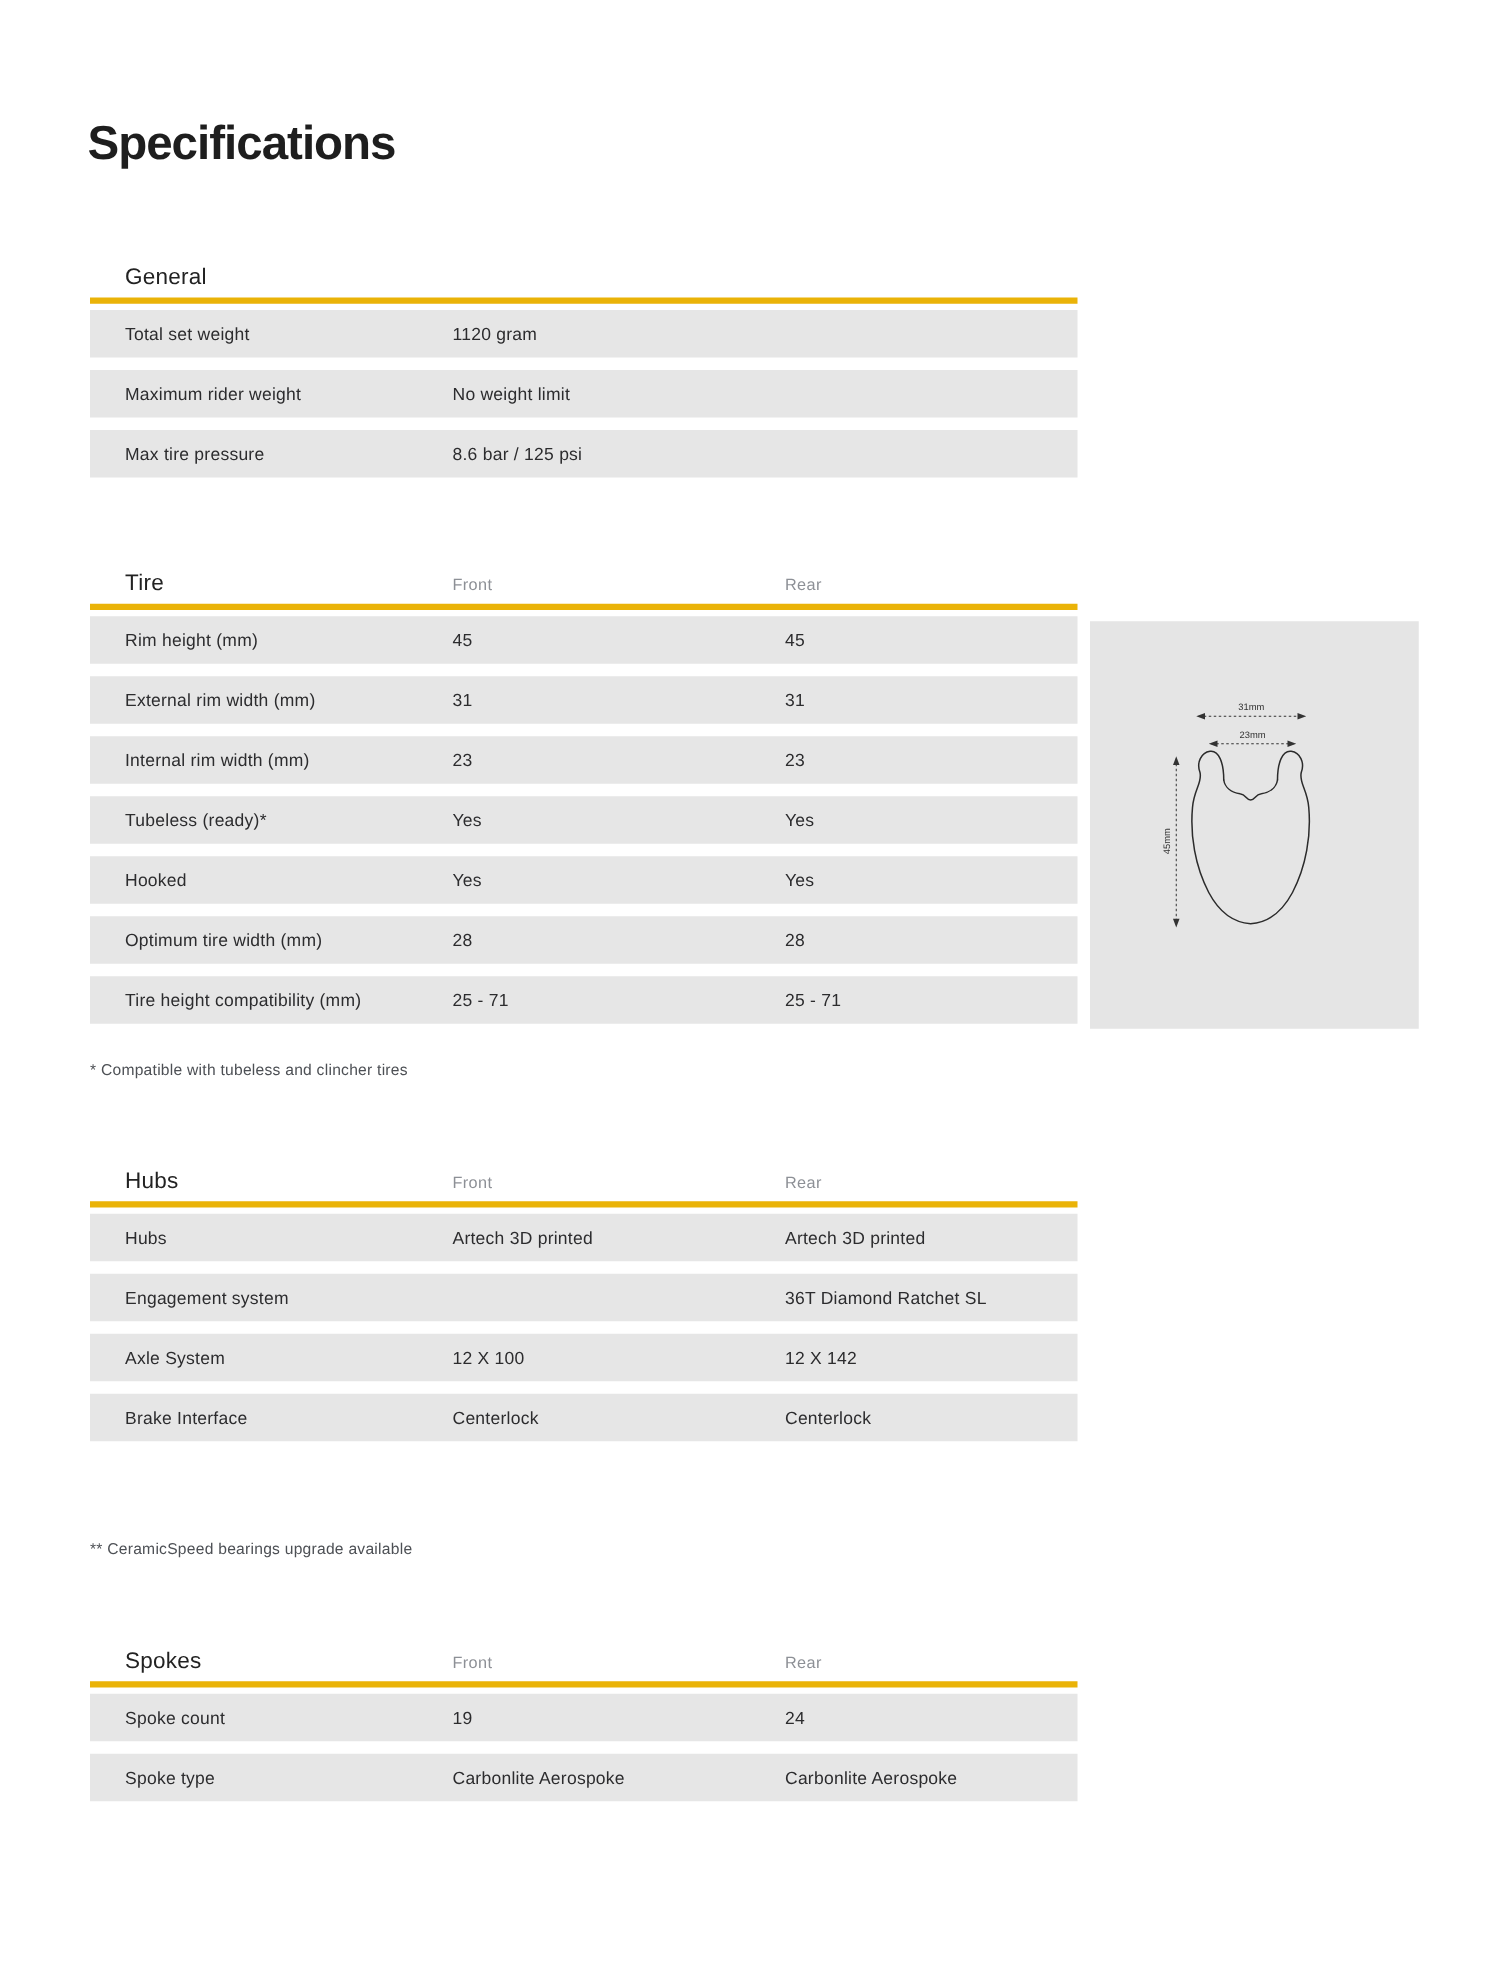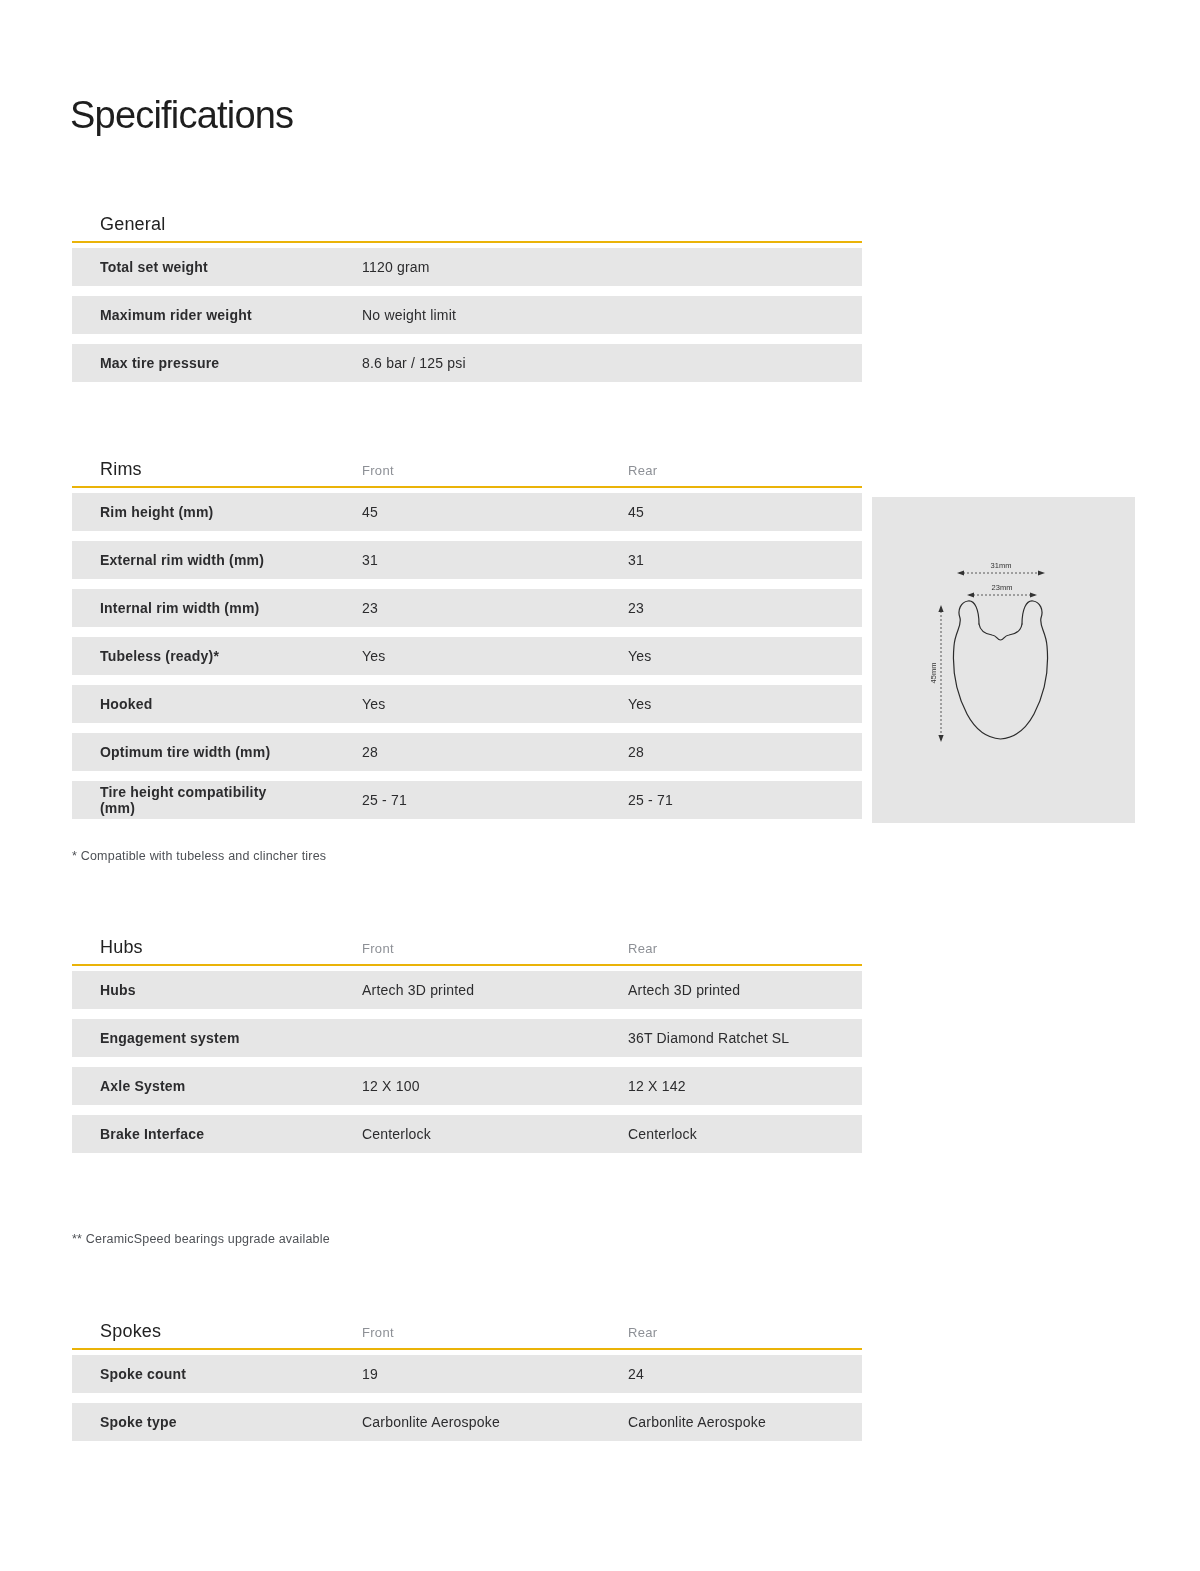--- a/index.html
+++ b/index.html
@@ -13,33 +13,33 @@
     color: #2c2c2e;
     overflow: hidden;
   }
   .page-title {
     position: absolute;
     left: 70px;
     top: 94px;
     margin: 0;
     font-size: 38px;
     line-height: 1.15;
-    font-weight: normal;
+    font-weight: bold;
     letter-spacing: -0.8px;
     color: #1e1e1e;
   }
   .spec-section {
     position: absolute;
     left: 72px;
     width: 790px;
   }
   .sec-header {
     position: relative;
     height: 31px;
-    border-bottom: 2px solid #eab308;
+    border-bottom: 5px solid #eab308;
   }
   .sec-title {
     position: absolute;
     left: 28px;
     bottom: 6px;
     font-size: 18px;
     letter-spacing: 0.2px;
     color: #222222;
   }
   .col-label {
@@ -62,21 +62,20 @@
     margin-bottom: 10px;
   }
   .cell {
     font-size: 14px;
     letter-spacing: 0.2px;
     color: #2c2c2e;
   }
   .cell.label {
     max-width: 200px;
     line-height: 1.15;
-    font-weight: bold;
   }
   .footnote {
     position: absolute;
     left: 72px;
     font-size: 12.5px;
     letter-spacing: 0.2px;
     color: #4d5055;
   }
   #footnote-rims { top: 849px; }
   #footnote-hubs { top: 1232px; }
@@ -119,21 +118,21 @@
       <div class="row">
         <div class="cell label">Max tire pressure</div>
         <div class="cell value">8.6 bar / 125 psi</div>
         <div class="cell value"></div>
       </div>
     </div>
   </section>
 
   <section class="spec-section" id="section-rims">
     <div class="sec-header">
-      <div class="sec-title">Rims</div>
+      <div class="sec-title">Tire</div>
       <div class="col-label front">Front</div>
       <div class="col-label rear">Rear</div>
     </div>
     <div class="rows">
       <div class="row">
         <div class="cell label">Rim height (mm)</div>
         <div class="cell value">45</div>
         <div class="cell value">45</div>
       </div>
       <div class="row">

